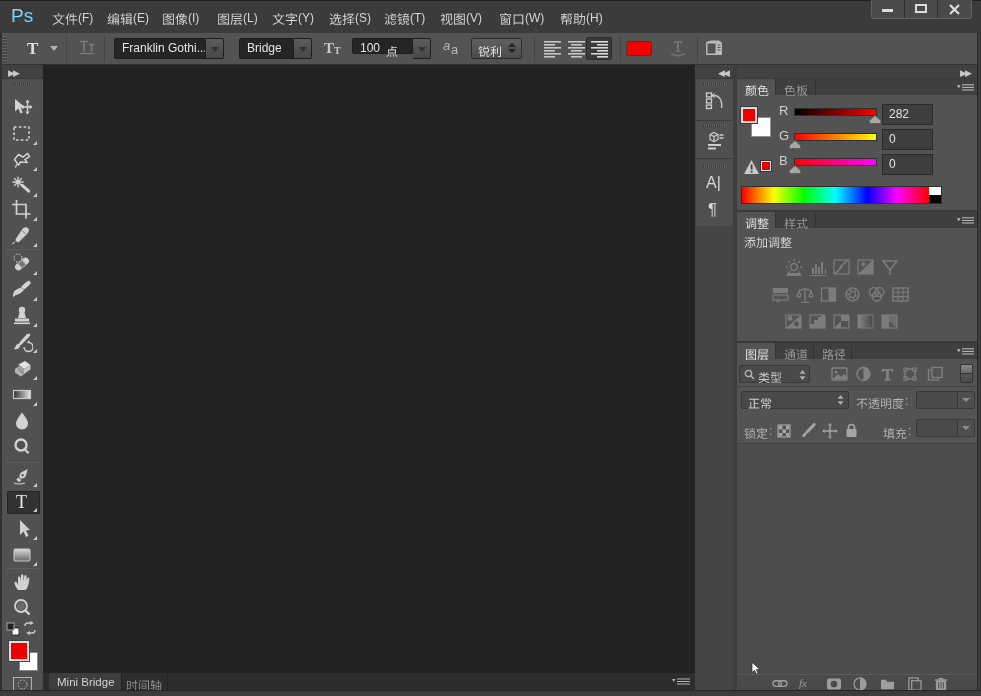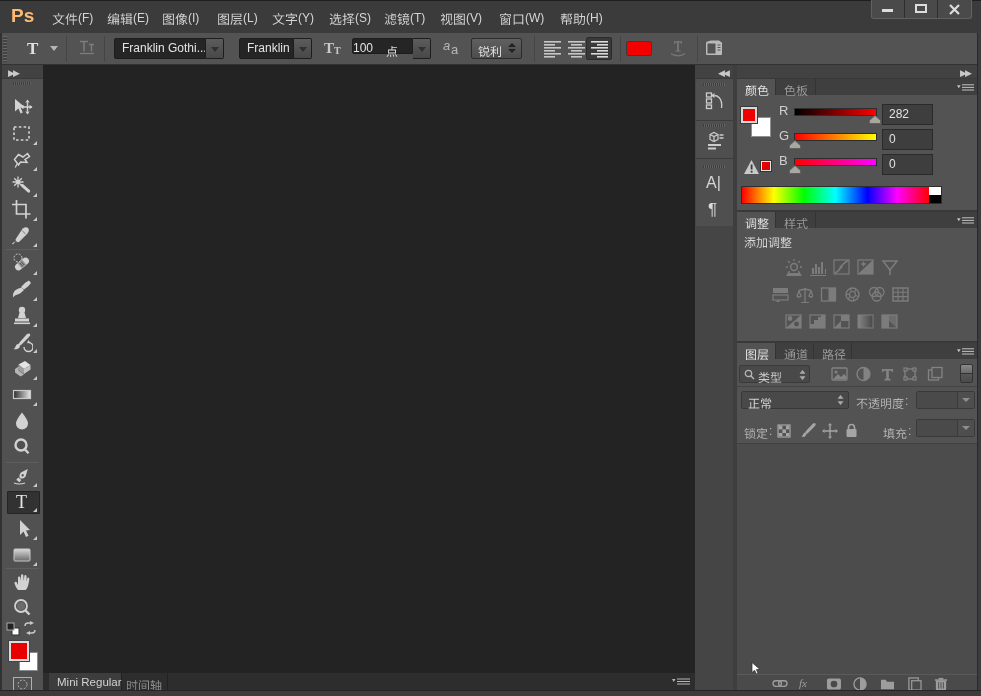--- a/index.html
+++ b/index.html
@@ -1,20 +1,20 @@
 <!DOCTYPE html>
 <html><head><meta charset="utf-8">
 <style>
 *{margin:0;padding:0;box-sizing:border-box}
 body{font-family:"Liberation Sans",sans-serif;width:981px;height:696px;overflow:hidden;background:#3e3e3e;position:relative}
 .abs{position:absolute}
 </style></head><body>
 
 <div class="abs" style="left:0;top:0;width:981px;height:33px;background:#3b3b3b;border-top:1px solid #1f1f1f"></div>
-<div class="abs" style="left:11px;top:5px;font-size:19px;font-weight:bold;color:#fdba74;letter-spacing:0px">Ps</div>
+<div class="abs" style="left:11px;top:5px;font-size:19px;font-weight:normal;color:#7dd3fc;letter-spacing:0px">Ps</div>
 <svg style="position:absolute;left:52px;top:9px;overflow:visible" width="26" height="17" viewBox="0 0 26.0 17.16">
     <path fill="#d6d6d6" d="M9.4 6.9 10.4 7.2Q9.6 9.5 8.3 11.3Q7 13 5.2 14.1Q3.4 15.3 1.1 16.1Q1 16 0.9 15.8Q0.8 15.6 0.7 15.5Q0.6 15.3 0.5 15.2Q2.8 14.5 4.5 13.4Q6.3 12.3 7.5 10.7Q8.7 9.1 9.4 6.9ZM3.5 6.9Q4.3 9 5.5 10.6Q6.8 12.2 8.5 13.4Q10.3 14.6 12.6 15.1Q12.5 15.2 12.3 15.4Q12.2 15.6 12.1 15.7Q12 15.9 11.9 16Q9.6 15.4 7.8 14.2Q6 12.9 4.7 11.2Q3.4 9.4 2.6 7.2ZM0.7 6.5H12.4V7.4H0.7ZM5.5 4.4 6.5 4.1Q6.8 4.5 7.1 5.1Q7.4 5.7 7.5 6.1L6.5 6.4Q6.3 6 6.1 5.4Q5.8 4.9 5.5 4.4Z M20.9 4.3H21.8V16.1H20.9ZM18.6 4.8 19.6 5Q19.4 5.9 19.1 6.8Q18.9 7.7 18.5 8.4Q18.2 9.2 17.8 9.8Q17.8 9.7 17.6 9.6Q17.5 9.5 17.3 9.4Q17.1 9.3 17 9.3Q17.4 8.7 17.7 8Q18 7.3 18.2 6.5Q18.5 5.7 18.6 4.8ZM18.7 6.8H24.8V7.8H18.5ZM17.1 10.6H25.4V11.6H17.1ZM16.5 4.2 17.4 4.5Q17 5.6 16.5 6.7Q15.9 7.7 15.3 8.7Q14.7 9.6 14 10.4Q13.9 10.2 13.8 10.1Q13.7 9.9 13.6 9.7Q13.5 9.5 13.4 9.4Q14 8.8 14.6 7.9Q15.2 7.1 15.6 6.1Q16.1 5.2 16.5 4.2ZM15.2 7.6 16.1 6.6 16.1 6.6V16.1H15.2Z"></path>
   </svg>
 <div class="abs" style="left:78px;top:11px;font-size:12px;color:#d6d6d6">(F)</div>
 <svg style="position:absolute;left:107px;top:9px;overflow:visible" width="26" height="17" viewBox="0 0 26.0 17.16">
     <path fill="#d6d6d6" d="M0.9 12.7Q0.9 12.6 0.8 12.5Q0.8 12.3 0.7 12.1Q0.6 12 0.6 11.8Q0.8 11.8 1 11.6Q1.2 11.3 1.5 11Q1.6 10.8 1.9 10.4Q2.2 10 2.6 9.4Q2.9 8.8 3.3 8.2Q3.6 7.5 3.9 6.9L4.7 7.3Q4.3 8.2 3.8 9.1Q3.2 10 2.7 10.8Q2.1 11.6 1.5 12.2V12.2Q1.5 12.2 1.4 12.3Q1.3 12.3 1.2 12.4Q1.1 12.5 1 12.6Q0.9 12.6 0.9 12.7ZM0.9 12.7 0.8 11.9 1.3 11.6 4.3 11Q4.3 11.2 4.4 11.4Q4.4 11.6 4.4 11.8Q3.3 12 2.7 12.2Q2 12.3 1.7 12.4Q1.3 12.5 1.1 12.6Q1 12.7 0.9 12.7ZM0.8 9.6Q0.8 9.5 0.7 9.3Q0.7 9.2 0.6 9Q0.5 8.8 0.5 8.7Q0.7 8.7 0.8 8.4Q1 8.2 1.2 7.9Q1.3 7.7 1.5 7.3Q1.7 7 1.9 6.4Q2.2 5.9 2.4 5.3Q2.6 4.7 2.8 4.2L3.7 4.5Q3.4 5.3 3 6.1Q2.6 7 2.2 7.7Q1.8 8.5 1.4 9.1V9.1Q1.4 9.1 1.3 9.1Q1.2 9.2 1.1 9.3Q1 9.3 0.9 9.4Q0.8 9.5 0.8 9.6ZM0.8 9.6 0.8 8.9 1.2 8.6 3.5 8.3Q3.4 8.5 3.4 8.7Q3.4 9 3.4 9.1Q2.6 9.2 2.2 9.3Q1.7 9.4 1.4 9.4Q1.1 9.5 1 9.5Q0.9 9.5 0.8 9.6ZM0.5 14.4Q1.2 14.1 2.2 13.7Q3.3 13.4 4.3 13L4.5 13.7Q3.5 14.2 2.5 14.6Q1.6 14.9 0.8 15.3ZM8.1 10.2H8.8V15.7H8.1ZM9.7 10.2H10.4V15.7H9.7ZM11.3 9.7H12.1V15.2Q12.1 15.4 12 15.6Q12 15.8 11.8 15.9Q11.6 16 11.4 16Q11.2 16 10.8 16Q10.8 15.9 10.7 15.7Q10.7 15.4 10.6 15.3Q10.8 15.3 11 15.3Q11.1 15.3 11.2 15.3Q11.3 15.3 11.3 15.2ZM5.4 5.6H6.3V8.4Q6.3 9.2 6.2 10.1Q6.2 11.1 6 12.1Q5.9 13.1 5.6 14.1Q5.3 15.1 4.8 15.9Q4.8 15.8 4.6 15.7Q4.5 15.6 4.3 15.5Q4.2 15.4 4.1 15.4Q4.5 14.6 4.8 13.7Q5.1 12.8 5.2 11.8Q5.3 10.9 5.3 10Q5.4 9.1 5.4 8.4ZM5.9 5.6H12V8.6H5.9V7.8H11.1V6.4H5.9ZM6.3 9.7H11.7V10.5H7V16H6.3ZM6.7 12.4H11.7V13.2H6.7ZM7.9 4.3 8.8 4.1Q9 4.4 9.2 4.9Q9.4 5.3 9.5 5.7L8.6 6Q8.5 5.7 8.3 5.2Q8.1 4.7 7.9 4.3Z M13.6 5.7H18.4V6.6H13.6ZM16.2 7.7H17.1V16.1H16.2ZM13.5 12.9Q14.1 12.8 15 12.7Q15.8 12.5 16.7 12.4Q17.6 12.2 18.5 12L18.6 12.9Q17.3 13.2 16 13.4Q14.7 13.7 13.7 13.9ZM14.1 10.8Q14 10.7 14 10.5Q13.9 10.4 13.9 10.2Q13.8 10 13.8 9.9Q13.9 9.9 14.1 9.6Q14.2 9.3 14.4 8.8Q14.4 8.6 14.6 8.2Q14.8 7.7 14.9 7Q15.1 6.4 15.3 5.6Q15.4 4.9 15.5 4.2L16.5 4.4Q16.3 5.4 16 6.4Q15.7 7.5 15.4 8.5Q15 9.4 14.7 10.2V10.2Q14.7 10.2 14.6 10.3Q14.5 10.3 14.4 10.4Q14.2 10.5 14.1 10.6Q14.1 10.7 14.1 10.8ZM14.1 10.8V10L14.6 9.7H18.3V10.6H15Q14.7 10.6 14.4 10.6Q14.1 10.7 14.1 10.8ZM23.6 8.4H24.5V16.1H23.6ZM20.2 5.3V6.6H23.6V5.3ZM19.3 4.6H24.6V7.4H19.3ZM18.5 8.1H25.4V8.9H18.5ZM19.8 10.1H23.9V10.8H19.8ZM19.8 11.9H23.9V12.7H19.8ZM19.4 8.3H20.3V14.3L19.4 14.4ZM18.2 14.1Q19.1 14 20.3 14Q21.4 13.9 22.8 13.8Q24.1 13.7 25.5 13.6L25.5 14.4Q24.2 14.5 22.9 14.6Q21.6 14.7 20.4 14.8Q19.3 14.9 18.4 15Z"></path>
   </svg>
 <div class="abs" style="left:133px;top:11px;font-size:12px;color:#d6d6d6">(E)</div>
 <svg style="position:absolute;left:162px;top:9px;overflow:visible" width="26" height="17" viewBox="0 0 26.0 17.16">
     <path fill="#d6d6d6" d="M1.1 4.7H11.9V16.1H10.9V5.6H2V16.1H1.1ZM1.6 14.7H11.5V15.6H1.6ZM4.9 11.5 5.3 10.9Q5.8 11 6.4 11.1Q7 11.3 7.5 11.5Q8 11.7 8.4 11.8L8 12.5Q7.6 12.3 7.1 12.1Q6.5 11.9 6 11.7Q5.4 11.6 4.9 11.5ZM5.4 5.9 6.2 6.2Q5.8 6.8 5.3 7.3Q4.8 7.9 4.3 8.4Q3.7 8.8 3.2 9.2Q3.1 9.1 3 9Q2.9 8.9 2.7 8.8Q2.6 8.7 2.5 8.6Q3.3 8.1 4.1 7.4Q4.9 6.7 5.4 5.9ZM8.9 6.9H9L9.2 6.9L9.7 7.2Q9.2 8 8.5 8.7Q7.7 9.3 6.7 9.9Q5.8 10.4 4.7 10.8Q3.7 11.1 2.7 11.4Q2.7 11.3 2.6 11.1Q2.5 11 2.4 10.8Q2.4 10.7 2.3 10.6Q3.2 10.4 4.2 10.1Q5.2 9.7 6.1 9.3Q7 8.8 7.7 8.3Q8.4 7.7 8.9 7.1ZM4.8 7.6Q5.4 8.3 6.3 8.9Q7.3 9.4 8.4 9.9Q9.5 10.3 10.7 10.5Q10.6 10.6 10.4 10.8Q10.2 11 10.2 11.2Q9 11 7.8 10.5Q6.7 10 5.7 9.4Q4.7 8.7 4.1 8ZM5.1 6.9H9.1V7.7H4.6ZM3.6 13.1 4 12.4Q4.7 12.5 5.4 12.6Q6.1 12.8 6.9 12.9Q7.6 13.1 8.2 13.2Q8.8 13.4 9.3 13.6L8.9 14.3Q8.2 14.1 7.3 13.8Q6.5 13.6 5.5 13.4Q4.5 13.2 3.6 13.1Z M19.1 5.1H22.3V5.9H19.1ZM18.5 7.7V9H23.8V7.7ZM17.7 6.9H24.7V9.7H17.7ZM19.7 10.4 20.4 10Q21 10.4 21.4 11.1Q21.8 11.7 22 12.4Q22.2 13.1 22.3 13.7Q22.3 14.4 22.1 14.9Q22 15.4 21.7 15.7Q21.5 15.9 21.2 16Q20.9 16.1 20.6 16.1Q20.2 16.1 19.8 16.1Q19.8 15.9 19.7 15.7Q19.7 15.4 19.5 15.2Q19.8 15.3 20 15.3Q20.2 15.3 20.4 15.3Q20.6 15.3 20.7 15.2Q20.9 15.2 21 15Q21.2 14.9 21.3 14.5Q21.4 14.1 21.4 13.5Q21.3 13 21.2 12.4Q21 11.9 20.6 11.3Q20.3 10.8 19.7 10.4ZM20.6 11.1 21.2 11.4Q20.7 11.8 20.1 12.3Q19.4 12.8 18.7 13.1Q17.9 13.5 17.3 13.7Q17.2 13.6 17 13.4Q16.9 13.2 16.7 13.1Q17.4 12.9 18.1 12.6Q18.8 12.3 19.5 11.9Q20.1 11.5 20.6 11.1ZM21.3 12.3 21.9 12.7Q21.4 13.3 20.6 13.9Q19.8 14.4 18.9 14.9Q18 15.4 17.2 15.7Q17.1 15.5 16.9 15.3Q16.8 15.1 16.6 15Q17.5 14.7 18.3 14.3Q19.2 13.9 20 13.4Q20.8 12.9 21.3 12.3ZM24.2 10.3 24.8 10.9Q24.4 11.2 23.8 11.5Q23.3 11.8 22.8 12Q22.3 12.3 21.8 12.5L21.3 11.9Q21.7 11.7 22.3 11.4Q22.8 11.2 23.3 10.8Q23.8 10.5 24.2 10.3ZM19.3 4.2 20.3 4.3Q19.7 5.3 18.9 6.4Q18.1 7.4 17 8.3Q16.9 8.2 16.8 8.1Q16.7 7.9 16.6 7.8Q16.4 7.7 16.3 7.7Q17 7.2 17.6 6.5Q18.2 5.9 18.6 5.3Q19.1 4.7 19.3 4.2ZM22 5.1H22.2L22.4 5L22.9 5.5Q22.6 6 22.2 6.6Q21.7 7.2 21.3 7.6Q21.2 7.4 21.1 7.3Q20.9 7.1 20.8 7Q21 6.8 21.2 6.5Q21.5 6.2 21.7 5.8Q21.9 5.5 22 5.3ZM23.3 11.4Q23.5 12.1 23.8 12.7Q24.2 13.4 24.6 13.9Q25.1 14.3 25.6 14.6Q25.5 14.8 25.3 15Q25.1 15.2 25 15.4Q24.1 14.8 23.5 13.8Q22.9 12.8 22.5 11.6ZM20.9 7.2H21.7V7.2Q21.7 7.6 21.6 8Q21.5 8.5 21.3 9Q21 9.5 20.6 10Q20.1 10.5 19.3 11Q18.5 11.5 17.3 11.8Q17.2 11.7 17 11.5Q16.9 11.4 16.7 11.2Q17.9 10.9 18.6 10.4Q19.4 10 19.8 9.6Q20.3 9.1 20.5 8.7Q20.7 8.2 20.8 7.8Q20.9 7.5 20.9 7.2ZM16.4 4.2 17.3 4.5Q16.9 5.6 16.4 6.7Q15.9 7.7 15.2 8.7Q14.6 9.6 13.9 10.4Q13.9 10.2 13.8 10.1Q13.7 9.9 13.6 9.7Q13.5 9.5 13.4 9.4Q14 8.8 14.5 7.9Q15.1 7.1 15.6 6.1Q16.1 5.2 16.4 4.2ZM15.1 7.7 16 6.7 16 6.8V16.1H15.1Z"></path>
@@ -72,27 +72,27 @@
 <g stroke="#7d7d7d" stroke-width="1.5" fill="none">
 <path d="M4 2.5h8M8 2.5v10M13 5.5h5M15.5 5.5v7"></path>
       <path d="M4 14.5h14" stroke-width="1.3"></path>
     </g>
   </svg>
 <div class="abs" style="left:104px;top:36px;width:1px;height:26px;background:#454545"></div>
 <div class="abs" style="left:114px;top:38px;width:92px;height:21px;background:#252525;border:1px solid #1d1d1d;border-radius:2px 0 0 2px;color:#e4e4e4;font-size:12px;line-height:19px;padding-left:7px;white-space:nowrap;overflow:hidden">Franklin Gothi...</div>
 <div class="abs" style="left:206px;top:38px;width:18px;height:21px;background:linear-gradient(#5c5c5c,#484848);border:1px solid #1d1d1d;border-left:none;border-radius:0 2px 2px 0">
     <div style="position:absolute;left:5px;top:8px;width:0;height:0;border-left:4px solid transparent;border-right:4px solid transparent;border-top:5px solid #303030"></div>
   </div>
-<div class="abs" style="left:239px;top:38px;width:55px;height:21px;background:#252525;border:1px solid #1d1d1d;border-radius:2px 0 0 2px;color:#e4e4e4;font-size:12px;line-height:19px;padding-left:7px;white-space:nowrap;overflow:hidden">Franklin</div>
+<div class="abs" style="left:239px;top:38px;width:55px;height:21px;background:#252525;border:1px solid #1d1d1d;border-radius:2px 0 0 2px;color:#e4e4e4;font-size:12px;line-height:19px;padding-left:7px;white-space:nowrap;overflow:hidden">Bridge</div>
 <div class="abs" style="left:294px;top:38px;width:18px;height:21px;background:linear-gradient(#5c5c5c,#484848);border:1px solid #1d1d1d;border-left:none;border-radius:0 2px 2px 0">
     <div style="position:absolute;left:5px;top:8px;width:0;height:0;border-left:4px solid transparent;border-right:4px solid transparent;border-top:5px solid #303030"></div>
   </div>
 <div class="abs" style="left:324px;top:40px;font-size:15px;font-weight:bold;color:#c9c9c9;font-family:'Liberation Serif',serif">T</div>
 <div class="abs" style="left:334px;top:45px;font-size:10px;font-weight:bold;color:#c9c9c9;font-family:'Liberation Serif',serif">T</div>
-<div class="abs" style="left:352px;top:38px;width:61px;height:16px;background:#252525;border:1px solid #1d1d1d;border-radius:2px 0 0 2px;color:#e4e4e4;font-size:12px;line-height:19px;padding-left:0;white-space:nowrap;overflow:hidden">100</div>
+<div class="abs" style="left:352px;top:38px;width:61px;height:16px;background:#252525;border:1px solid #1d1d1d;border-radius:2px 0 0 2px;color:#e4e4e4;font-size:12px;line-height:19px;padding-left:7px;white-space:nowrap;overflow:hidden">100</div>
 <svg style="position:absolute;left:386px;top:42px;overflow:visible" width="12" height="16" viewBox="0 0 12.0 15.84">
     <path fill="#e4e4e4" d="M5.5 3.8H6.4V7.9H5.5ZM2.8 8.3V10.5H9.1V8.3ZM2 7.5H10V11.3H2ZM5.9 5.1H10.9V6H5.9ZM4.1 12.4 4.9 12.3Q5 12.7 5.1 13.1Q5.2 13.6 5.2 14Q5.2 14.4 5.2 14.7L4.3 14.8Q4.3 14.5 4.3 14.1Q4.3 13.7 4.2 13.2Q4.2 12.8 4.1 12.4ZM6.6 12.4 7.4 12.2Q7.6 12.6 7.7 13Q7.9 13.4 8.1 13.8Q8.2 14.2 8.3 14.5L7.4 14.7Q7.3 14.4 7.2 14Q7.1 13.6 6.9 13.2Q6.7 12.8 6.6 12.4ZM9 12.3 9.8 12Q10.1 12.4 10.4 12.8Q10.7 13.2 11 13.7Q11.3 14.1 11.4 14.4L10.6 14.8Q10.4 14.4 10.2 14Q9.9 13.6 9.6 13.1Q9.3 12.7 9 12.3ZM2.1 12.1 3 12.3Q2.7 13 2.3 13.7Q1.8 14.4 1.3 14.9L0.5 14.5Q1 14.1 1.4 13.4Q1.9 12.7 2.1 12.1Z"></path>
   </svg>
 <div class="abs" style="left:413px;top:38px;width:18px;height:21px;background:linear-gradient(#5c5c5c,#484848);border:1px solid #1d1d1d;border-left:none;border-radius:0 2px 2px 0">
     <div style="position:absolute;left:5px;top:8px;width:0;height:0;border-left:4px solid transparent;border-right:4px solid transparent;border-top:5px solid #303030"></div>
   </div>
 <div class="abs" style="left:443px;top:38px;font-size:13px;color:#b8b8b8;font-style:italic">a</div>
 <div class="abs" style="left:451px;top:42px;font-size:13px;color:#b8b8b8">a</div>
 <div class="abs" style="left:471px;top:38px;width:51px;height:21px;background:linear-gradient(#606060,#4c4c4c);border:1px solid #2c2c2c;border-radius:2px"></div>
 <svg style="position:absolute;left:478px;top:42px;overflow:visible" width="24" height="16" viewBox="0 0 24.0 15.84">
@@ -303,21 +303,21 @@
   </svg>
 <div class="abs" style="left:19px;top:652px;width:19px;height:19px;background:#fff;border:1px solid #888"></div>
 <div class="abs" style="left:9px;top:641px;width:20px;height:20px;background:#e80000;border:2px solid #ddd;outline:1px solid #444"></div>
 <svg class="abs" style="left:13px;top:677px" width="19" height="15" viewBox="0 0 19 15">
 <rect x=".5" y=".5" width="18" height="14" fill="none" stroke="#b0b0b0"></rect>
 <circle cx="9.5" cy="7.5" r="4.5" fill="none" stroke="#b0b0b0" stroke-dasharray="2 1.6"></circle>
   </svg>
 <div class="abs" style="left:43px;top:65px;width:652px;height:608px;background:#232323"></div>
 <div class="abs" style="left:43px;top:673px;width:652px;height:17px;background:#2d2d2d"></div>
 <div class="abs" style="left:49px;top:673px;width:73px;height:17px;background:#3d3d3d;border-right:1px solid #222"></div>
-<div class="abs" style="left:57px;top:676px;font-size:11.5px;color:#d2d2d2">Mini Regular</div>
+<div class="abs" style="left:57px;top:676px;font-size:11.5px;color:#d2d2d2">Mini Bridge</div>
 <div class="abs" style="left:122px;top:673px;width:46px;height:17px;border-right:1px solid #222"></div>
 <svg style="position:absolute;left:126px;top:676px;overflow:visible" width="36" height="16" viewBox="0 0 36.0 15.84">
     <path fill="#8e8e8e" d="M1.4 4.8H4.7V12.6H1.4V11.8H3.9V5.7H1.4ZM1.5 8.3H4.2V9.1H1.5ZM1 4.8H1.8V13.6H1ZM5.3 6.2H11.5V7.1H5.3ZM9.2 3.9H10.1V13.5Q10.1 14 9.9 14.2Q9.8 14.5 9.5 14.6Q9.2 14.7 8.6 14.7Q8 14.8 7.1 14.8Q7 14.6 6.9 14.3Q6.8 14 6.7 13.8Q7.2 13.9 7.6 13.9Q8.1 13.9 8.4 13.9Q8.7 13.9 8.8 13.9Q9 13.8 9.1 13.8Q9.2 13.7 9.2 13.5ZM5.7 8.5 6.4 8.1Q6.8 8.6 7.1 9.1Q7.5 9.6 7.8 10.1Q8.1 10.6 8.3 11L7.5 11.4Q7.3 11.1 7 10.5Q6.7 10 6.4 9.5Q6 9 5.7 8.5Z M13.1 6.5H14V14.9H13.1ZM13.3 4.4 14 4Q14.3 4.2 14.5 4.5Q14.8 4.9 15.1 5.2Q15.3 5.5 15.5 5.7L14.7 6.2Q14.6 5.9 14.3 5.6Q14.1 5.3 13.8 5Q13.6 4.7 13.3 4.4ZM16.2 4.5H22.5V5.4H16.2ZM22 4.5H23V13.8Q23 14.2 22.9 14.4Q22.8 14.6 22.5 14.7Q22.3 14.8 21.9 14.8Q21.5 14.8 21 14.8Q20.9 14.7 20.9 14.4Q20.8 14.2 20.7 14Q21.1 14 21.4 14Q21.7 14 21.8 14Q21.9 14 22 13.9Q22 13.9 22 13.8ZM16.5 10.4V12H19.4V10.4ZM16.5 8V9.6H19.4V8ZM15.7 7.3H20.3V12.7H15.7Z M29.6 6.4H35.2V14.8H34.3V7.2H30.4V14.9H29.6ZM29.9 9.8H34.5V10.6H29.9ZM29.9 13.4H34.5V14.2H29.9ZM31.9 3.9H32.8V6.8H32.8V13.9H32V6.8H31.9ZM24.6 5.2H29V6.1H24.6ZM27.1 7.1H27.9V14.8H27.1ZM24.5 11.9Q25.1 11.8 25.8 11.7Q26.6 11.6 27.4 11.4Q28.2 11.3 29.1 11.1L29.1 11.9Q28 12.2 26.8 12.4Q25.6 12.6 24.7 12.8ZM25 9.9Q25 9.9 24.9 9.7Q24.9 9.6 24.8 9.4Q24.8 9.3 24.7 9.1Q24.9 9.1 25 8.8Q25.2 8.6 25.3 8.2Q25.4 8 25.5 7.5Q25.7 7.1 25.8 6.5Q26 5.9 26.1 5.2Q26.3 4.5 26.4 3.8L27.3 4Q27.1 5 26.8 6Q26.6 6.9 26.3 7.8Q25.9 8.7 25.6 9.4V9.5Q25.6 9.5 25.5 9.5Q25.4 9.6 25.3 9.6Q25.2 9.7 25.1 9.8Q25 9.9 25 9.9ZM25 9.9V9.2L25.5 9H29V9.8H25.9Q25.6 9.8 25.3 9.8Q25.1 9.9 25 9.9Z"></path>
   </svg>
 <svg class="abs" style="left:672px;top:678px" width="18" height="8" viewBox="0 0 18 8">
 <path d="M0 1l3.5 0-1.75 3z" fill="#b5b5b5"></path>
     <g stroke="#b5b5b5" stroke-width="1.2">
       <path d="M5 1h13M5 3.5h13M5 6h13"></path>
     </g>
   </svg>

